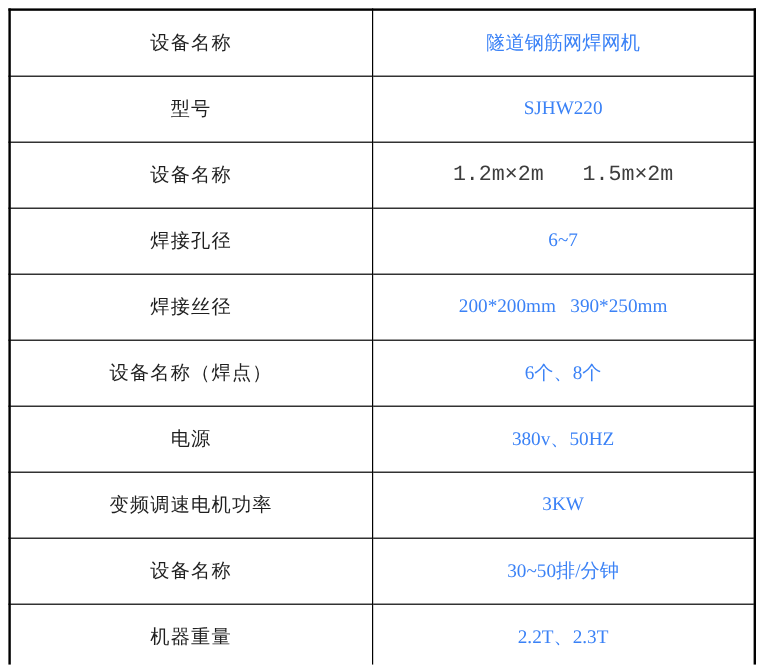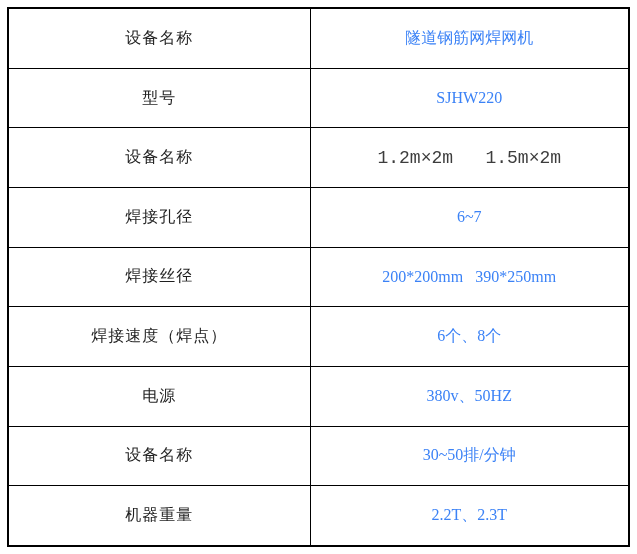--- a/index.html
+++ b/index.html
@@ -82,26 +82,30 @@
         </tr>
         <tr>
           <td class="label-cell">焊接孔径</td>
           <td class="value-cell">6~7</td>
         </tr>
         <tr>
           <td class="label-cell">焊接丝径</td>
           <td class="value-cell">200*200mm   390*250mm</td>
         </tr>
         <tr>
-          <td class="label-cell">焊接速度（焊点）</td>
+          <td class="label-cell">设备名称（焊点）</td>
           <td class="value-cell">6个、8个</td>
         </tr>
         <tr>
           <td class="label-cell">电源</td>
           <td class="value-cell">380v、50HZ</td>
+        </tr>
+        <tr>
+          <td class="label-cell">变频调速电机功率</td>
+          <td class="value-cell">3KW</td>
         </tr>
         <tr>
           <td class="label-cell">设备名称</td>
           <td class="value-cell">30~50排/分钟</td>
         </tr>
         <tr>
           <td class="label-cell">机器重量</td>
           <td class="value-cell">2.2T、2.3T</td>
         </tr>
       </tbody>

